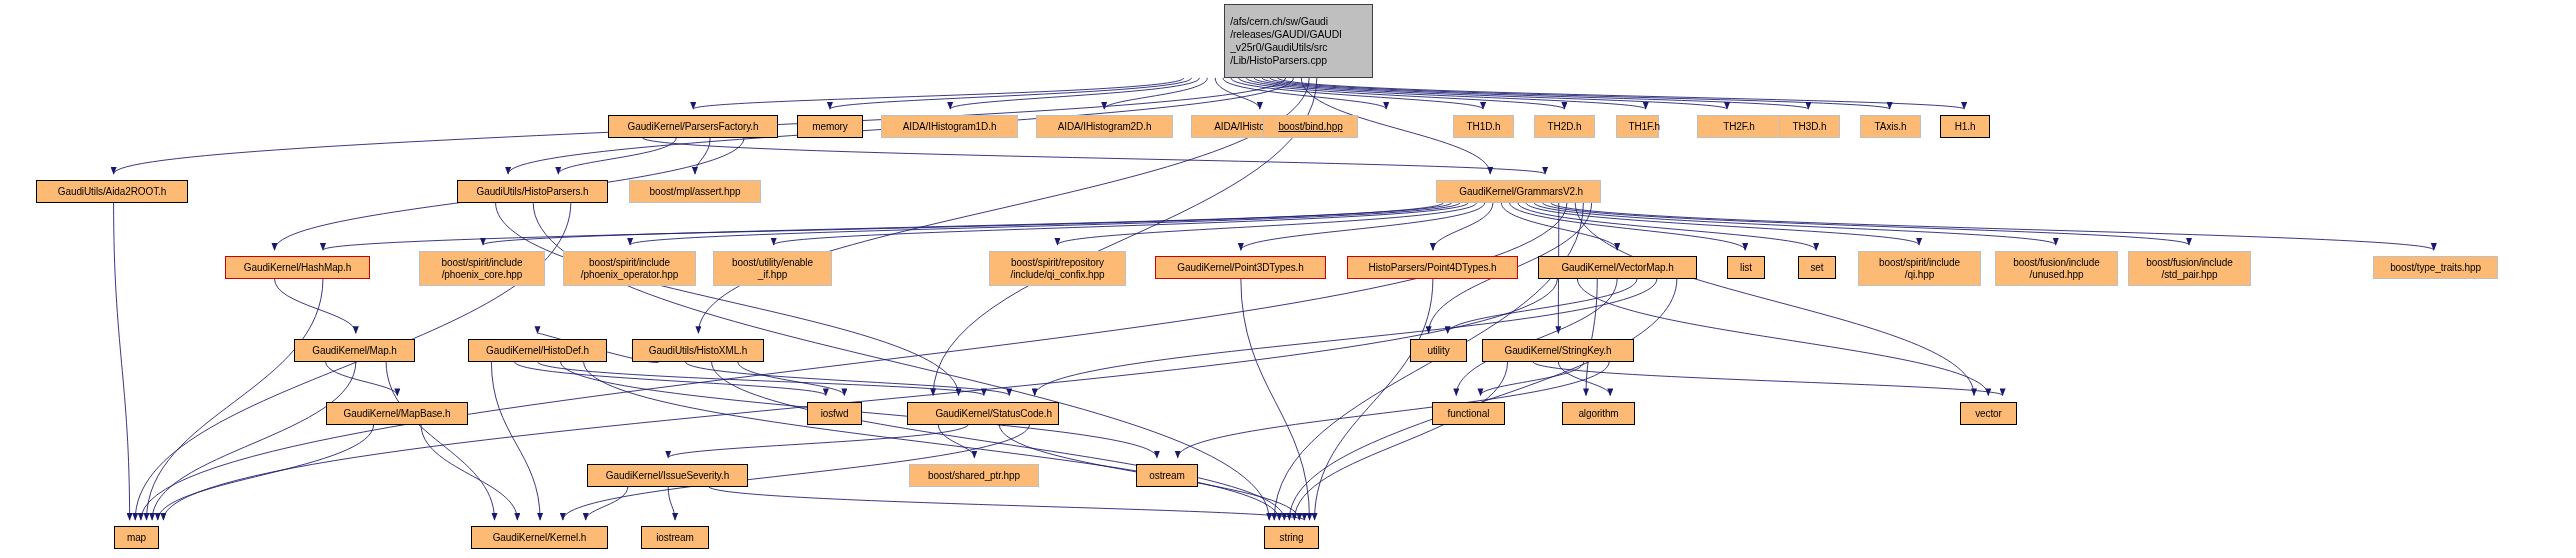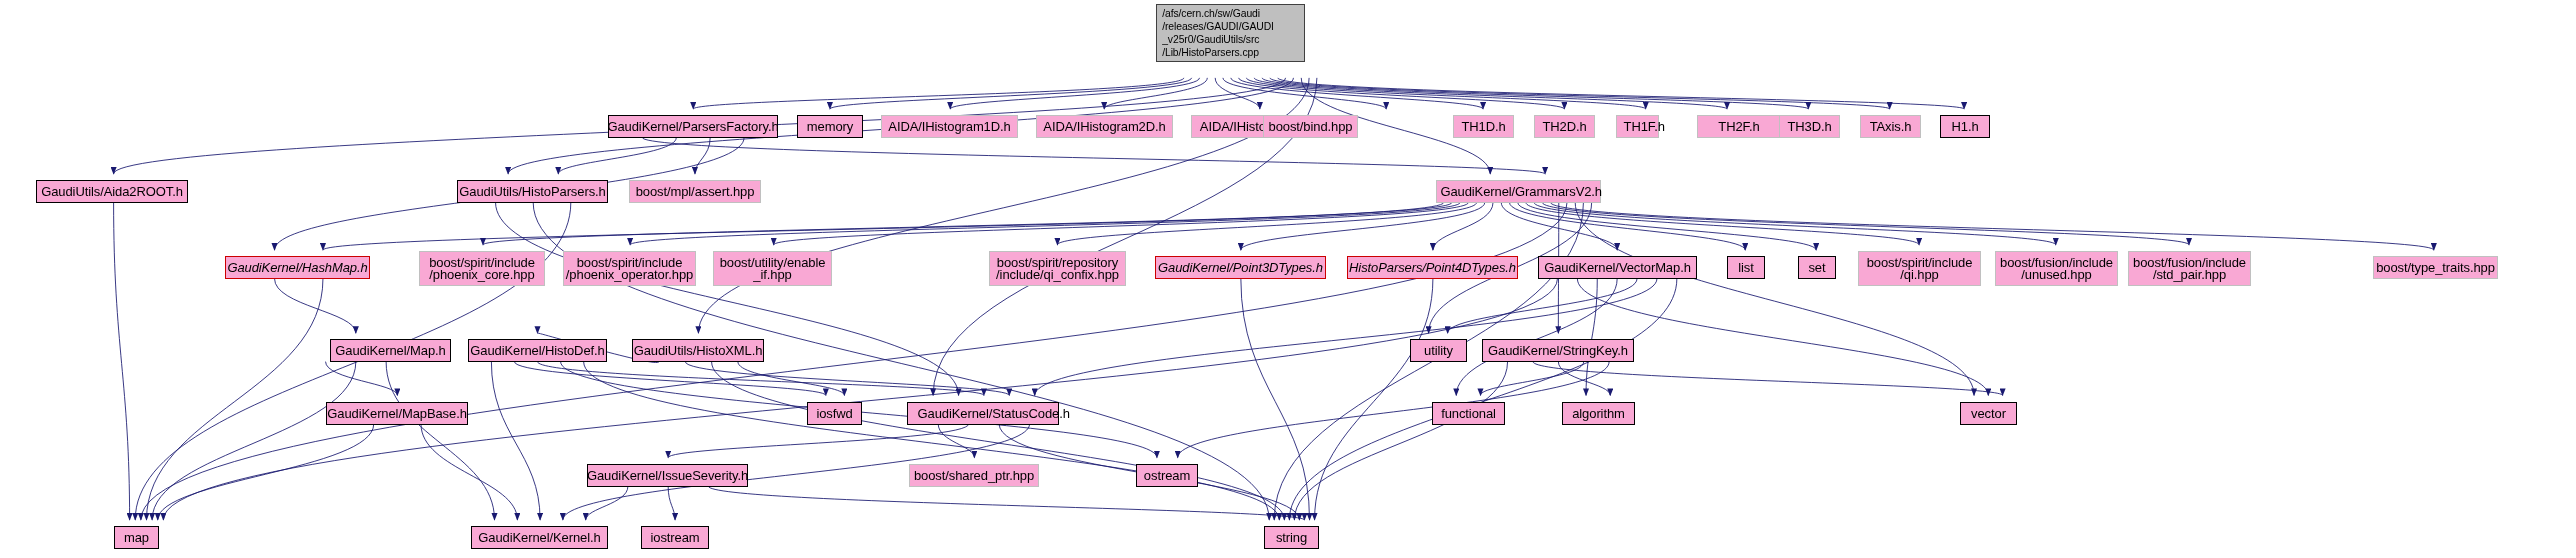--- a/index.html
+++ b/index.html
@@ -24,36 +24,35 @@
     height: 558px;
     pointer-events: none;
   }
   .node {
     position: absolute;
     box-sizing: border-box;
     display: flex;
     align-items: center;
     justify-content: center;
     text-align: center;
-    background: #f9a8d4;
+    background: #fdba74;
     border: 0.9px solid #c0c0c0;
     color: #000000;
-    font-size: 13px;
+    font-size: 10px;
     line-height: 11.3px;
     letter-spacing: -0.1px;
     white-space: pre-line;
     padding: 0.9px 2.6px;
     z-index: 5;
   }
   .node.strong {
     border: 0.9px solid #000000;
   }
   .node.red {
     border: 0.9px solid #cc0000;
-    font-style: italic;
   }
   .node.root {
     border: 0.9px solid #404040;
     background: #bfbfbf;
     text-align: left;
     justify-content: flex-start;
     padding: 2.6px 5.2px;
     line-height: 13px;
     font-size: 10.4px;
     z-index: 6;
@@ -145,30 +144,30 @@
       <path d="M1083.2,490.0 C1083.2,510.7 1125.0,515.3 1125.0,529.0" fill="none" stroke="#191970" stroke-width="1" marker-end="url(#ah)"></path>
       <path d="M1118.4,490.0 C1118.4,510.7 771.0,515.3 771.0,529.0" fill="none" stroke="#191970" stroke-width="1" marker-end="url(#ah)"></path>
       <path d="M1153.6,490.0 C1153.6,543.1 1500.7,554.9 1500.7,601.0" fill="none" stroke="#191970" stroke-width="1" marker-end="url(#ah)"></path>
       <path d="M1188.8,490.0 C1188.8,543.1 649.3,554.9 649.3,601.0" fill="none" stroke="#191970" stroke-width="1" marker-end="url(#ah)"></path>
       <path d="M724.5,562.0 C724.5,582.7 675.7,587.3 675.7,601.0" fill="none" stroke="#191970" stroke-width="1" marker-end="url(#ah)"></path>
       <path d="M771.0,562.0 C771.0,582.7 779.0,587.3 779.0,601.0" fill="none" stroke="#191970" stroke-width="1" marker-end="url(#ah)"></path>
       <path d="M817.5,562.0 C817.5,582.7 1506.5,587.3 1506.5,601.0" fill="none" stroke="#191970" stroke-width="1" marker-end="url(#ah)"></path>
       <path d="M1433.0,322.0 C1433.0,450.7 1512.4,479.3 1512.4,601.0" fill="none" stroke="#191970" stroke-width="1" marker-end="url(#ah)"></path>
       <path d="M1655.0,322.0 C1655.0,450.7 1518.2,479.3 1518.2,601.0" fill="none" stroke="#191970" stroke-width="1" marker-end="url(#ah)"></path>
     </svg>
-<div class="node root" style="left: 1156px; top: 3.5px; width: 149px; height: 58px;">/afs/cern.ch/sw/Gaudi
+<div class="node root" style="left: 1224px; top: 3.5px; width: 149px; height: 74px;">/afs/cern.ch/sw/Gaudi
 /releases/GAUDI/GAUDI
 _v25r0/GaudiUtils/src
 /Lib/HistoParsers.cpp</div>
     <div class="node strong" style="left: 608px; top: 115px; width: 170px; height: 22.5px;">GaudiKernel/ParsersFactory.h</div>
     <div class="node strong" style="left: 797px; top: 115px; width: 66px; height: 22.5px;">memory</div>
     <div class="node" style="left: 881px; top: 115px; width: 137px; height: 22.5px;">AIDA/IHistogram1D.h</div>
     <div class="node" style="left: 1036px; top: 115px; width: 137px; height: 22.5px;">AIDA/IHistogram2D.h</div>
     <div class="node" style="left: 1191px; top: 115px; width: 140px; height: 22.5px;">AIDA/IHistogram3D.h</div>
-    <div class="node" style="left: 1263px; top: 115px; width: 95px; height: 22.5px;">boost/bind.hpp</div>
+    <div class="node" style="left: 1263px; top: 115px; width: 95px; height: 22.5px; text-decoration: underline;">boost/bind.hpp</div>
     <div class="node" style="left: 1453px; top: 115px; width: 61px; height: 22.5px;">TH1D.h</div>
     <div class="node" style="left: 1534px; top: 115px; width: 61px; height: 22.5px;">TH2D.h</div>
     <div class="node" style="left: 1616px; top: 115px; width: 43px; height: 22.5px; padding-left: 16px;">TH1F.h</div>
     <div class="node" style="left: 1697px; top: 115px; width: 84px; height: 22.5px;">TH2F.h</div>
     <div class="node" style="left: 1779px; top: 115px; width: 61px; height: 22.5px;">TH3D.h</div>
     <div class="node" style="left: 1860px; top: 115px; width: 61px; height: 22.5px;">TAxis.h</div>
     <div class="node strong" style="left: 1940px; top: 115px; width: 50px; height: 22.5px;">H1.h</div>
     <div class="node strong" style="left: 36px; top: 180px; width: 152px; height: 22.5px;">GaudiUtils/Aida2ROOT.h</div>
     <div class="node strong" style="left: 457px; top: 180px; width: 151px; height: 22.5px;">GaudiUtils/HistoParsers.h</div>
     <div class="node" style="left: 629px; top: 180px; width: 132px; height: 22.5px;">boost/mpl/assert.hpp</div>
@@ -187,21 +186,21 @@
     <div class="node strong" style="left: 1538px; top: 256px; width: 159px; height: 22.5px;">GaudiKernel/VectorMap.h</div>
     <div class="node strong" style="left: 1727px; top: 256px; width: 38px; height: 22.5px;">list</div>
     <div class="node strong" style="left: 1798px; top: 256px; width: 38px; height: 22.5px;">set</div>
     <div class="node" style="left: 1858px; top: 251px; width: 123px; height: 35px;">boost/spirit/include
 /qi.hpp</div>
     <div class="node" style="left: 1995px; top: 251px; width: 123px; height: 35px;">boost/fusion/include
 /unused.hpp</div>
     <div class="node" style="left: 2128px; top: 251px; width: 123px; height: 35px;">boost/fusion/include
 /std_pair.hpp</div>
     <div class="node" style="left: 2373px; top: 256px; width: 125px; height: 22.5px;">boost/type_traits.hpp</div>
-    <div class="node strong" style="left: 294px; top: 339px; width: 121px; height: 22.5px; margin-left: 36px;">GaudiKernel/Map.h</div>
+    <div class="node strong" style="left: 294px; top: 339px; width: 121px; height: 22.5px;">GaudiKernel/Map.h</div>
     <div class="node strong" style="left: 468px; top: 339px; width: 139px; height: 22.5px;">GaudiKernel/HistoDef.h</div>
     <div class="node strong" style="left: 632px; top: 339px; width: 132px; height: 22.5px;">GaudiUtils/HistoXML.h</div>
     <div class="node strong" style="left: 1410px; top: 339px; width: 57px; height: 22.5px;">utility</div>
     <div class="node strong" style="left: 1482px; top: 339px; width: 152px; height: 22.5px;">GaudiKernel/StringKey.h</div>
     <div class="node strong" style="left: 326px; top: 402px; width: 142px; height: 22.5px;">GaudiKernel/MapBase.h</div>
     <div class="node strong" style="left: 807px; top: 402px; width: 55px; height: 22.5px;">iosfwd</div>
     <div class="node strong" style="left: 907px; top: 402px; width: 152px; height: 22.5px; padding-left: 24px;">GaudiKernel/StatusCode.h</div>
     <div class="node strong" style="left: 1432px; top: 402px; width: 73px; height: 22.5px;">functional</div>
     <div class="node strong" style="left: 1562px; top: 402px; width: 73px; height: 22.5px;">algorithm</div>
     <div class="node strong" style="left: 1960px; top: 402px; width: 57px; height: 22.5px;">vector</div>

